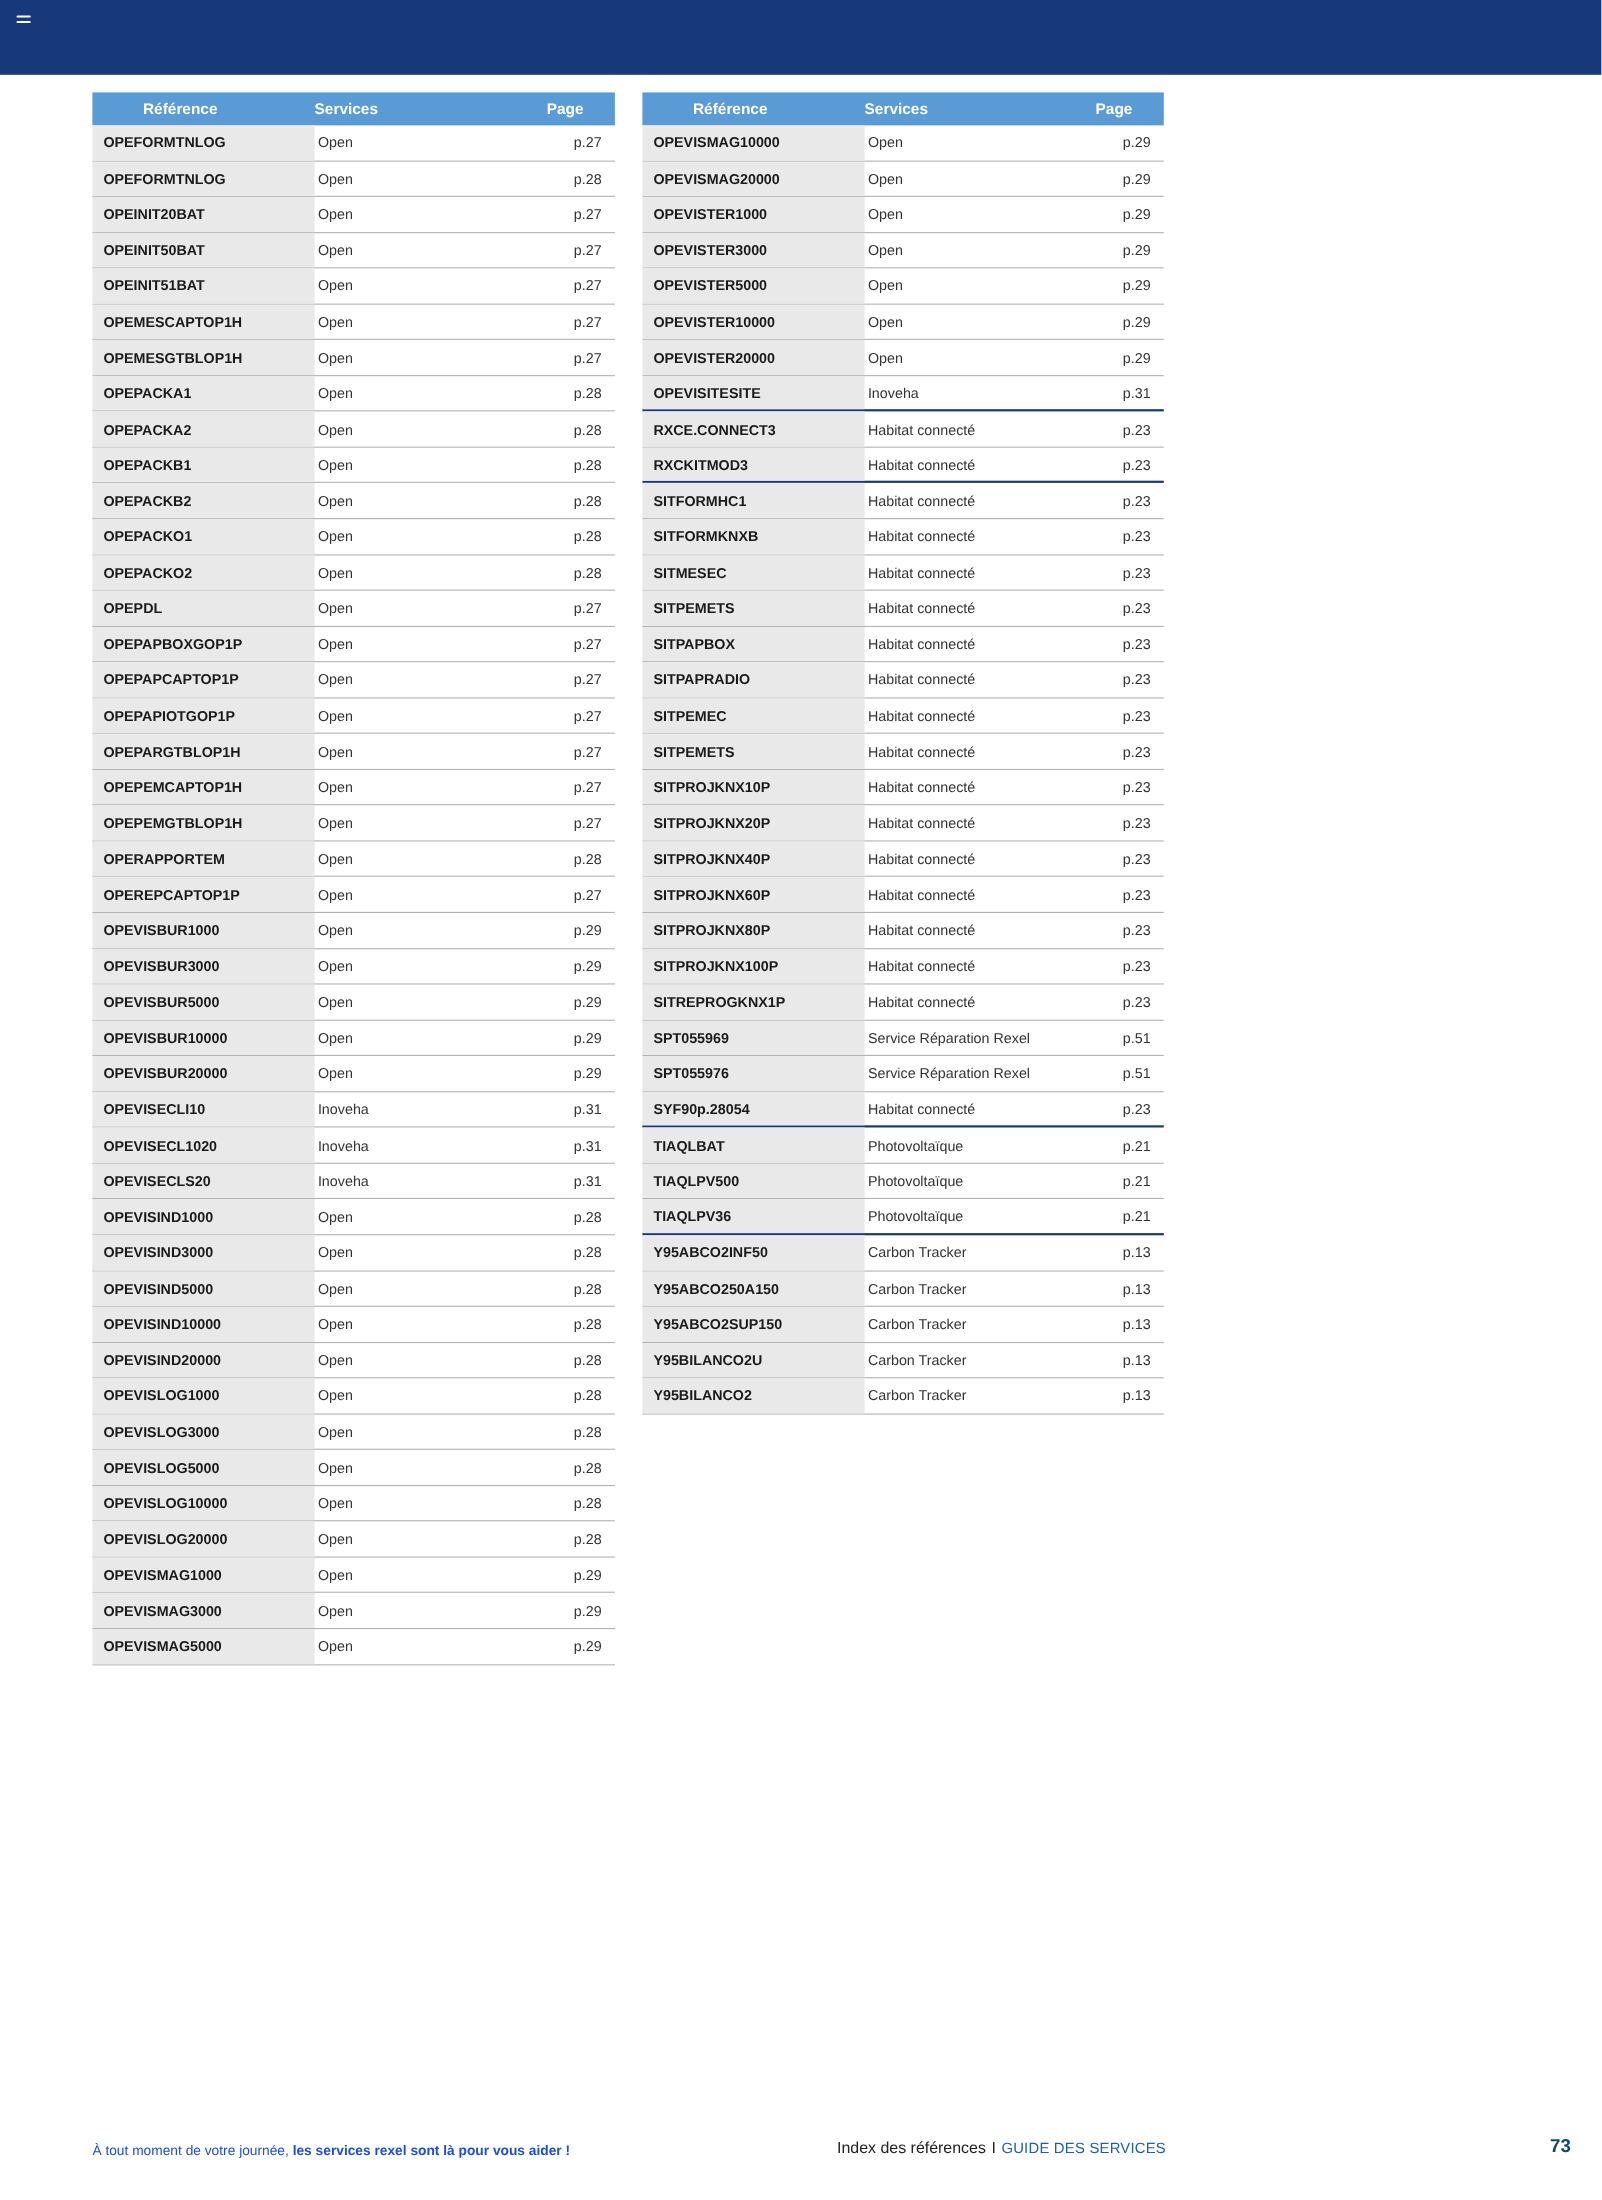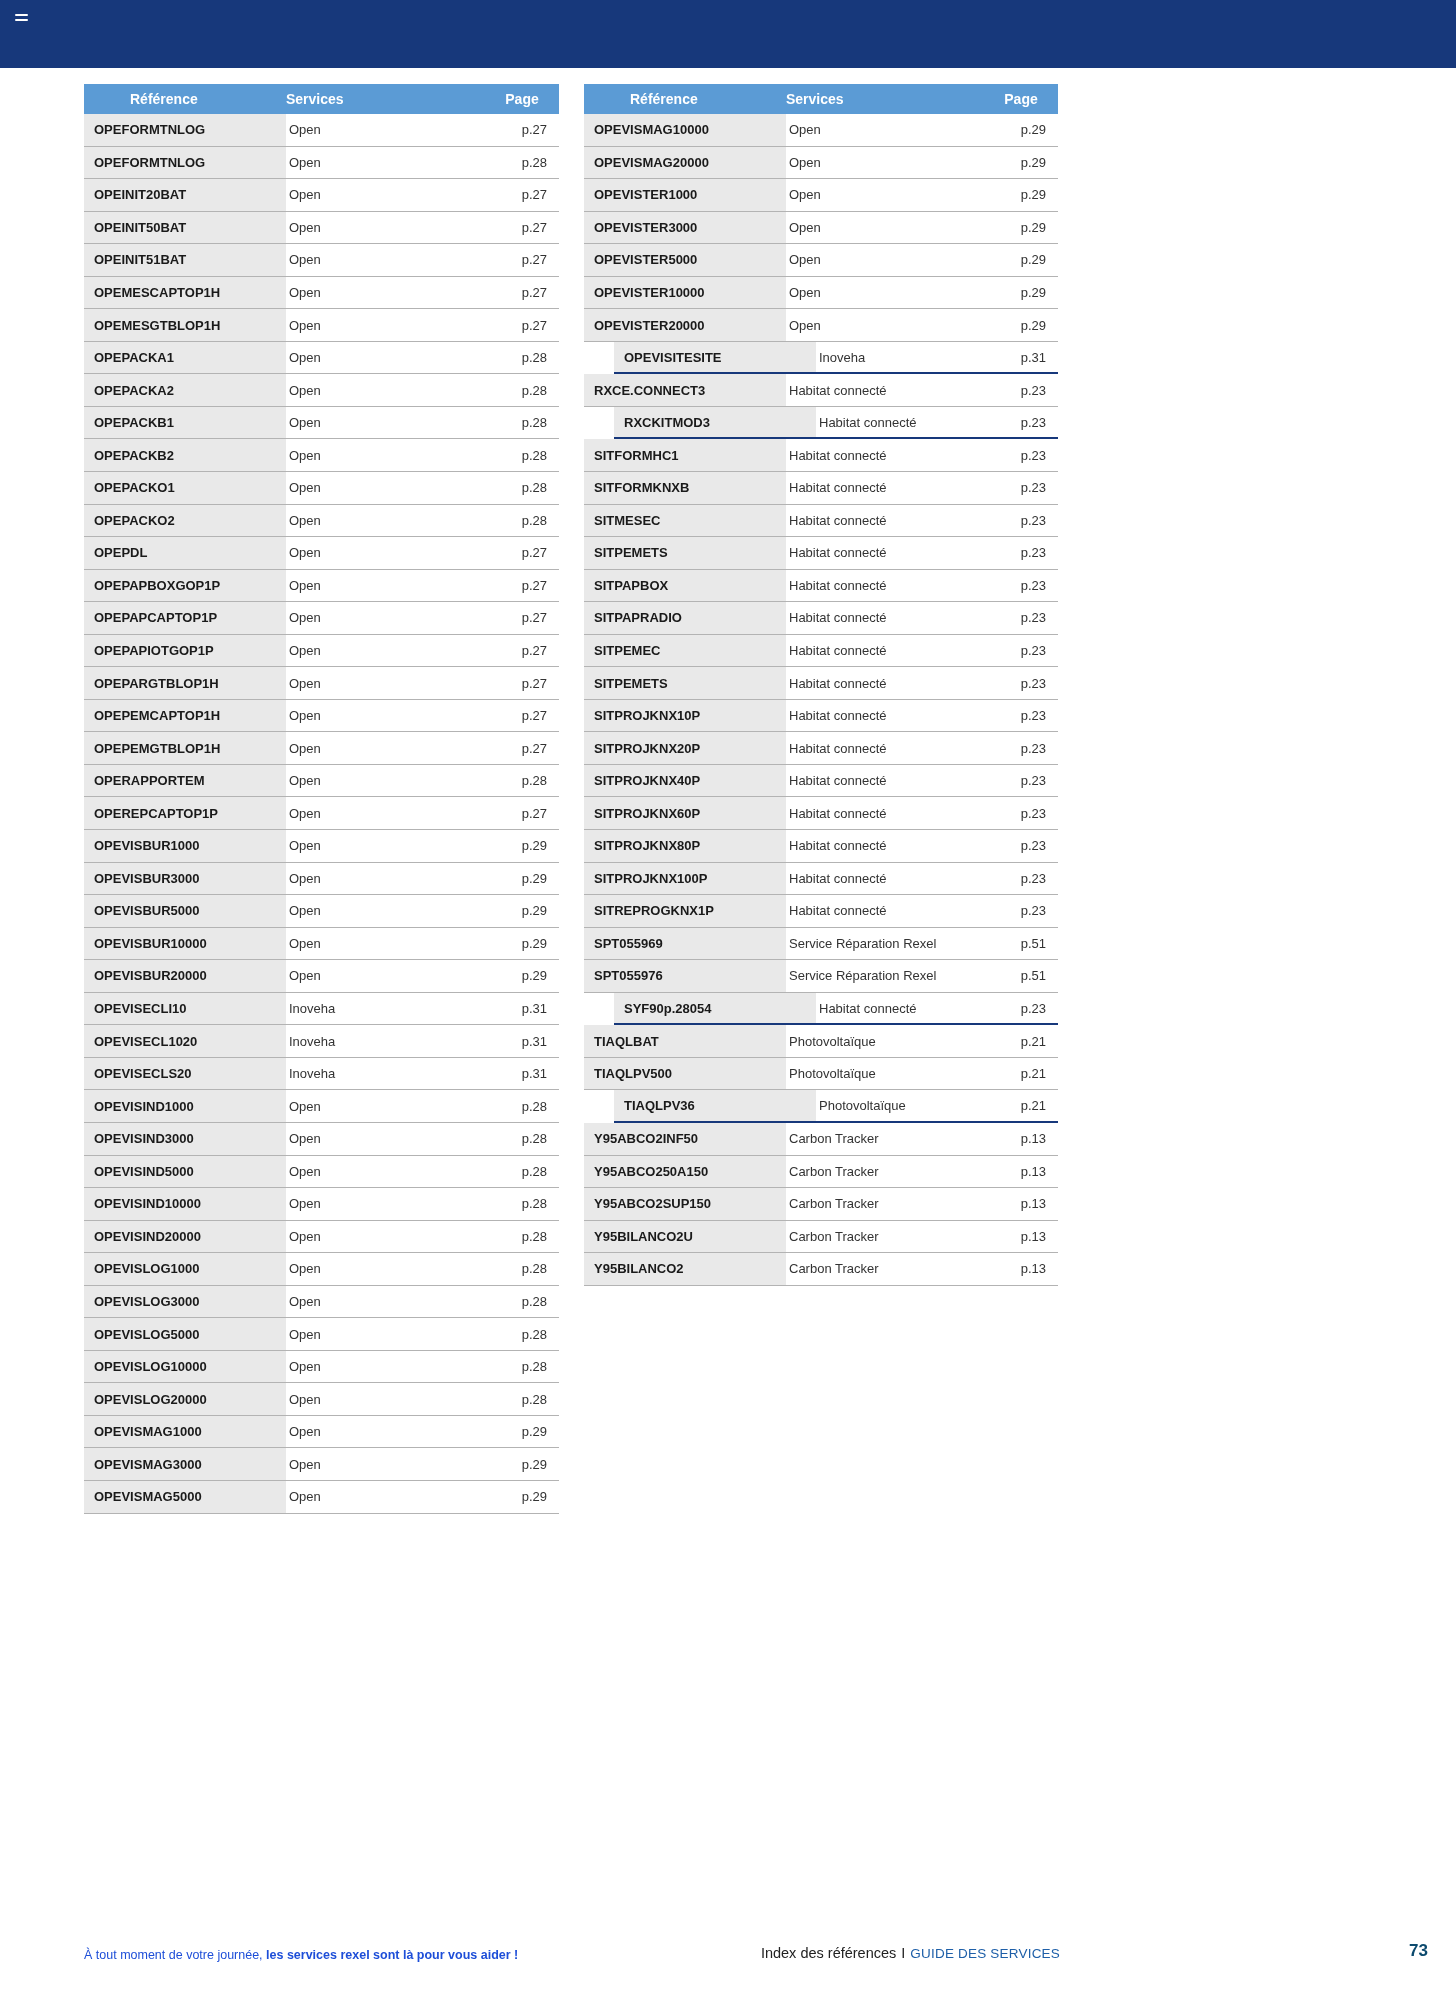--- a/index.html
+++ b/index.html
@@ -24,29 +24,29 @@
   .ref-table.left  { left:84px;  width:475px; }
   .ref-table.right { left:584px; width:474px; }
 
   .thead {
     display:grid; grid-template-columns:202px 1fr 62px;
     height:30px; align-items:center;
     background:var(--header-blue, #5b9bd5); color:#ffffff;
     font-weight:bold; font-size:14px;
   }
   .thead .h-ref  { padding-left:10px;margin-left:36px; }
-  .thead .h-page { text-align:center; padding-right:12px; }
+  .thead .h-page { text-align:left; padding-right:12px; }
 
   .row {
     display:grid; grid-template-columns:202px 1fr 62px;
     height:32.56px; align-items:stretch;
     border-bottom:1px solid var(--line, #b3b3b3);
     font-size:13px;
   }
-  .row.dark-sep { border-bottom:2px solid var(--navy, #17387b);margin-left:30px; }
+  .row.dark-sep { border-bottom:2px solid var(--navy, #17387b); }
   .cell { display:flex; align-items:center; }
   .cell.ref  { background:var(--cell-gray, #e9e9e9); font-weight:bold; padding-left:10px; color:#1a1a1a; }
   .cell.svc  { padding-left:3px; color:#333333; }
   .cell.page { justify-content:flex-end; padding-right:12px; color:#333333; }
 
   
   .footer-left {
     position:absolute; left:84px; top:1948px;
     font-size:12.5px; color:#1d4ed8; white-space:nowrap;
   }

